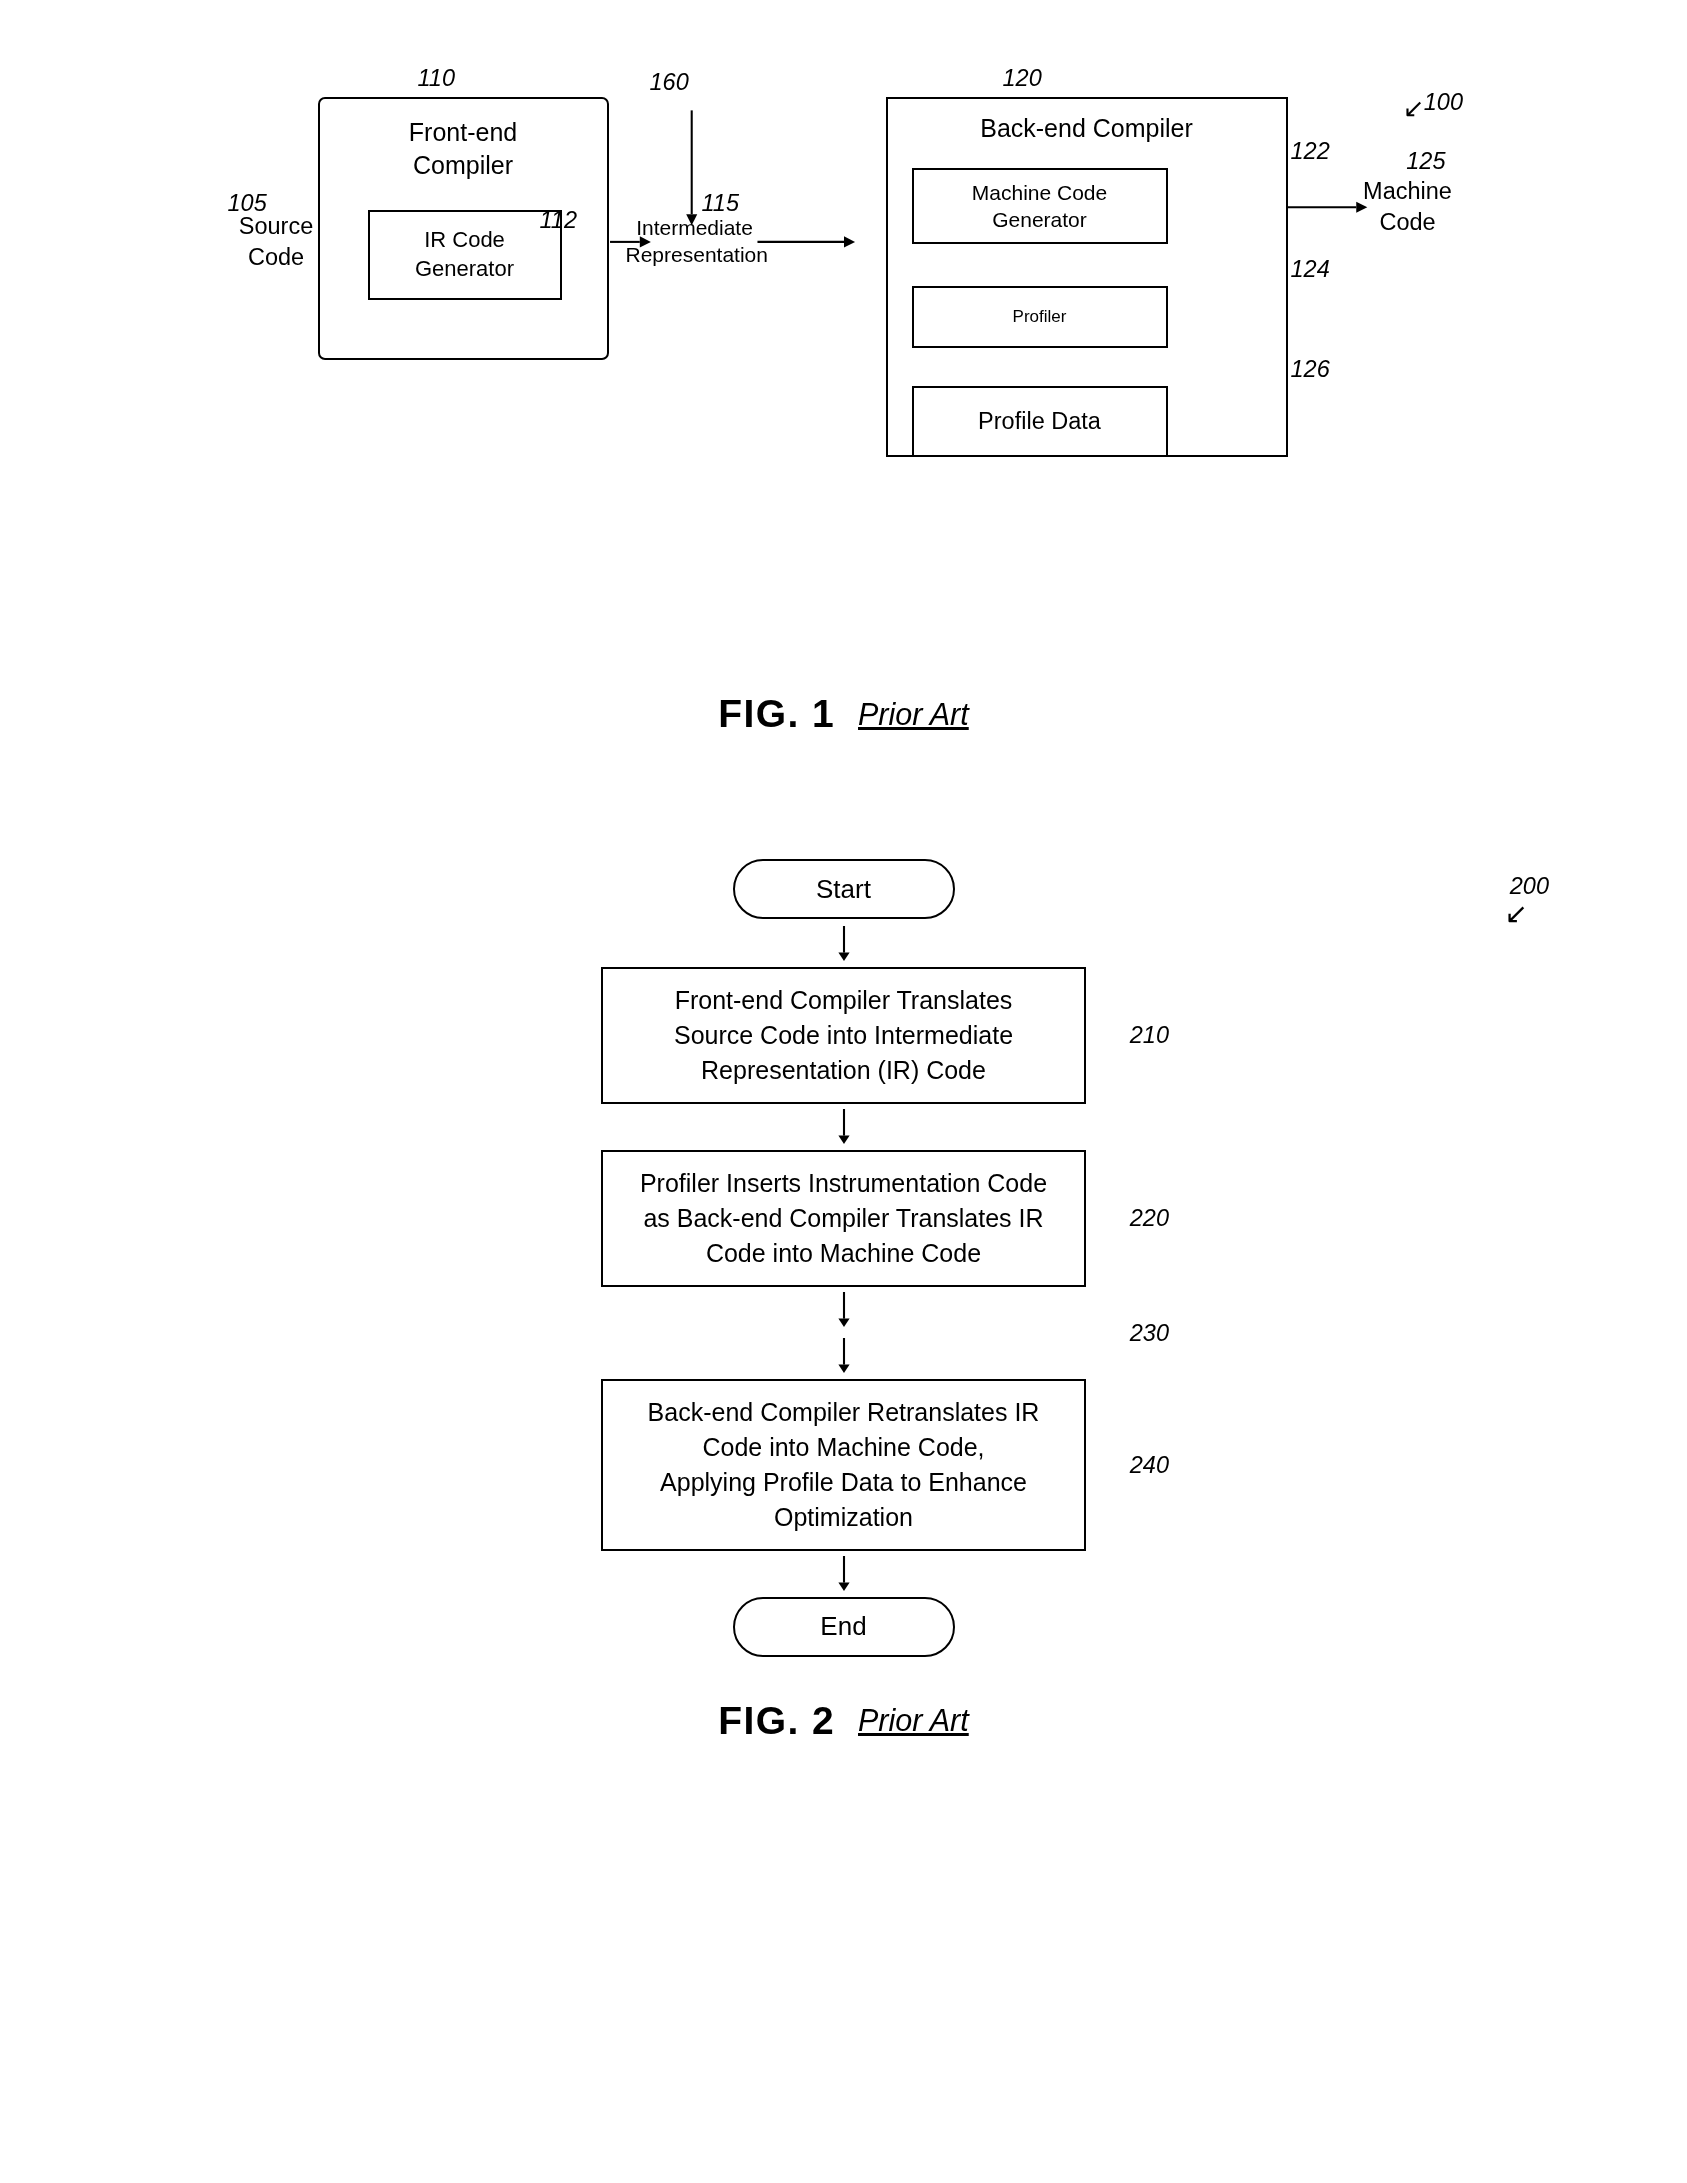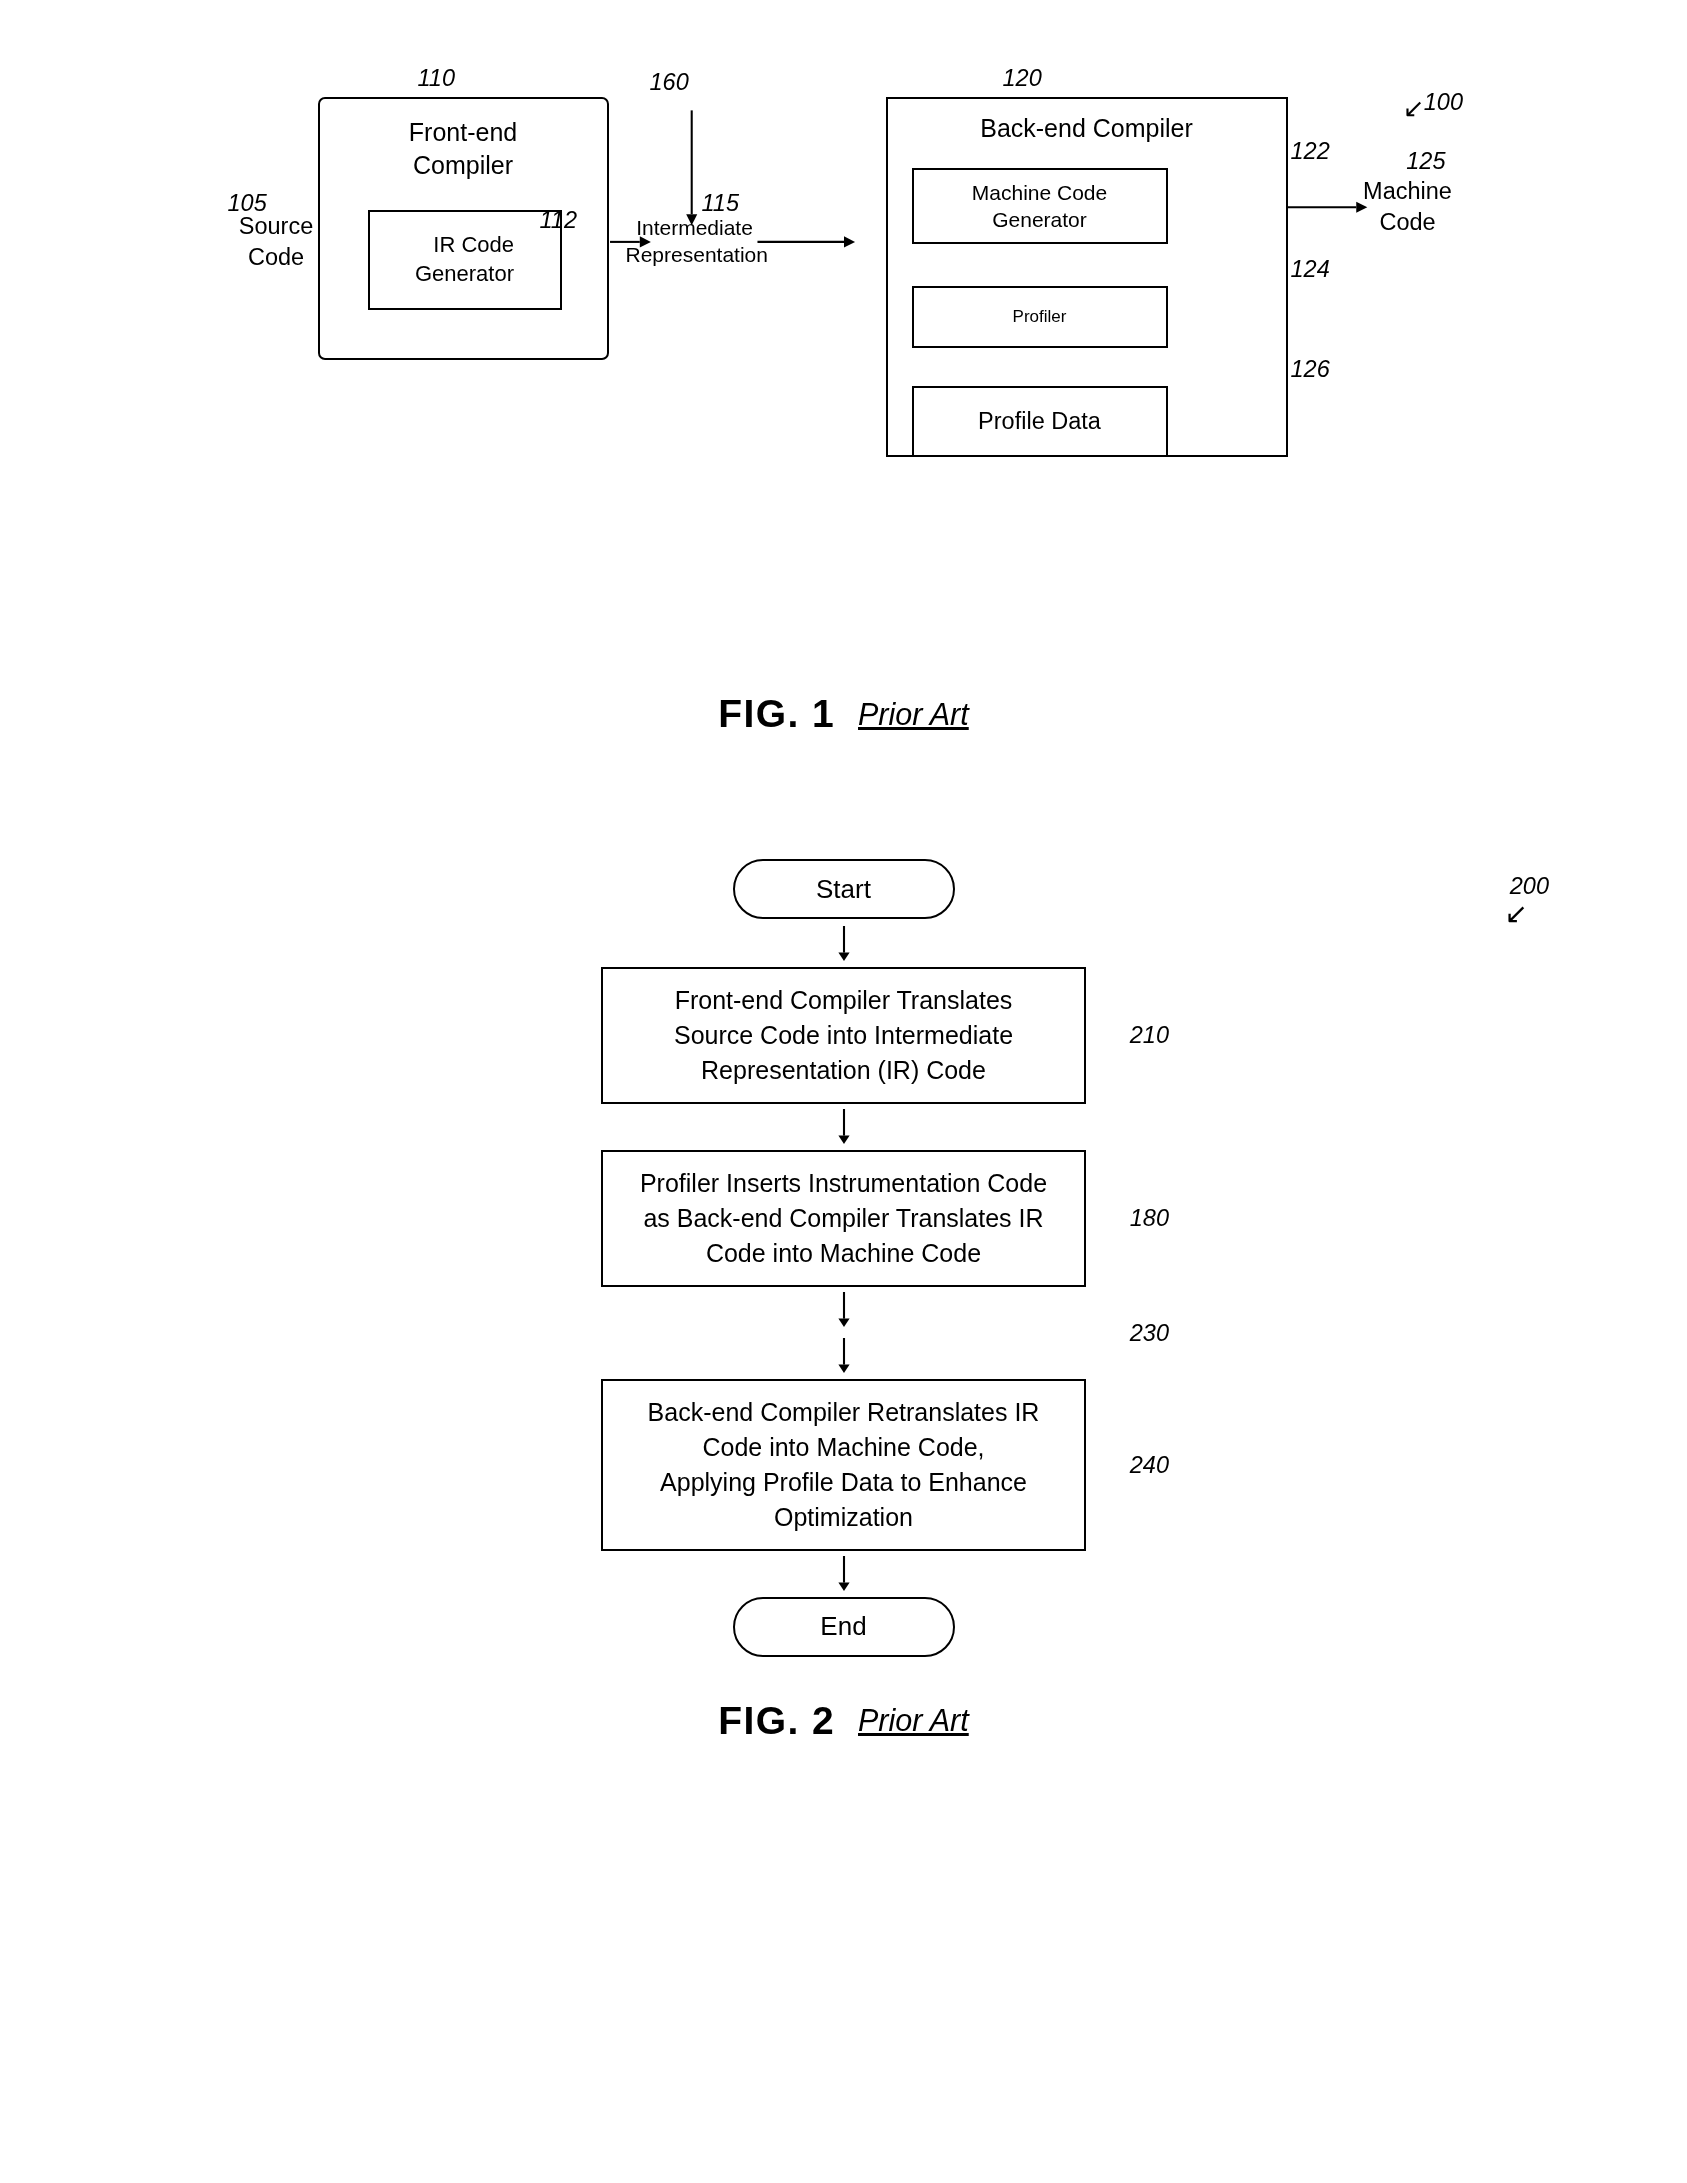--- a/index.html
+++ b/index.html
@@ -185,21 +185,21 @@
         <span style="white-space:pre-line;">Source
 Code</span>
       </div>
 
       <div class="ref-num" style="left:7px;top:135px;">105</div>
 
       <div class="box frontend-outer">
         <span class="frontend-label" style="white-space:pre-line;top:17.3px;position:absolute;font-size:25px;">Front-end
 Compiler</span>
 
-        <div class="box" style="position:absolute;left:48px;top:111px;width:194px;height:100px;font-size:22px;text-align:right;">
+        <div class="box" style="position:absolute;left:48px;top:111px;width:194px;height:90px;font-size:22px;">
           <span style="white-space:pre-line;">IR Code
 Generator</span>
         </div>
       </div>
 
       <div class="ref-num" style="left:197px;top:10.4px;">110</div>
 
       <div class="ref-num" style="left:319px;top:152px;">112</div>
 
       <div class="ref-num" style="left:429px;top:14px;">160</div>
@@ -291,21 +291,21 @@
           <polygon points="12,38 20,50 28,38" fill="#000"></polygon>
         </svg>
       </div>
 
       <div style="position:relative;display:flex;justify-content:center;">
         <div class="flow-box">
           <span style="white-space:pre-line;">Profiler Inserts Instrumentation Code
 as Back-end Compiler Translates IR
 Code into Machine Code</span>
         </div>
-        <div style="position:absolute;right:-14px;top:50%;transform:translateY(-50%);font-size:23.5px;font-style:italic;">180</div>
+        <div style="position:absolute;right:-14px;top:50%;transform:translateY(-50%);font-size:23.5px;font-style:italic;">220</div>
       </div>
 
       <div class="flow-arrow">
         <svg width="28" height="35" viewBox="0 0 40 50">
           <line x1="20" y1="0" x2="20" y2="38" stroke="#000" stroke-width="3"></line>
           <polygon points="12,38 20,50 28,38" fill="#000"></polygon>
         </svg>
       </div>
 
       <div style="position:relative;display:flex;justify-content:center;">

